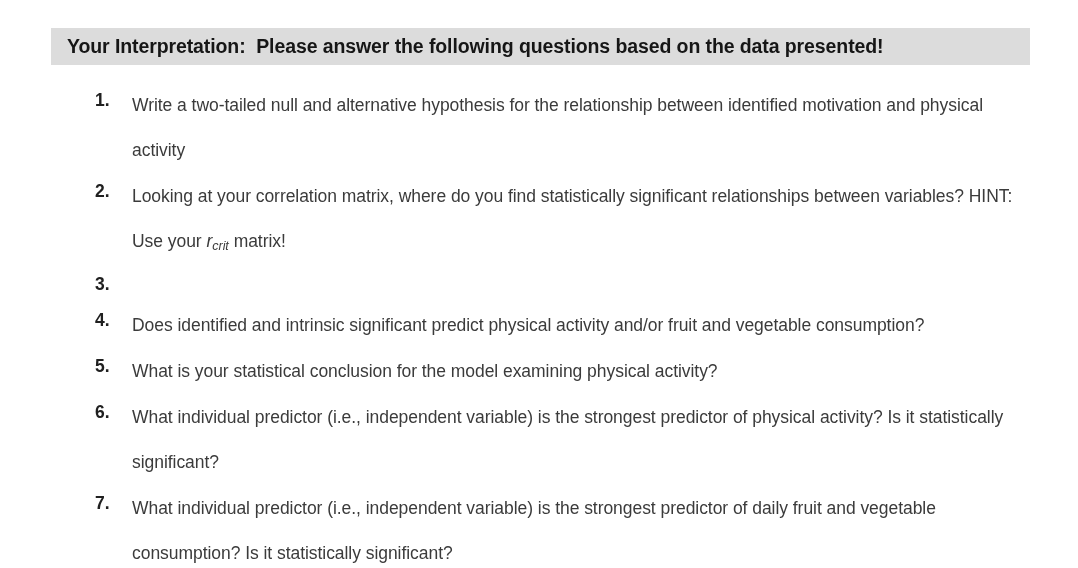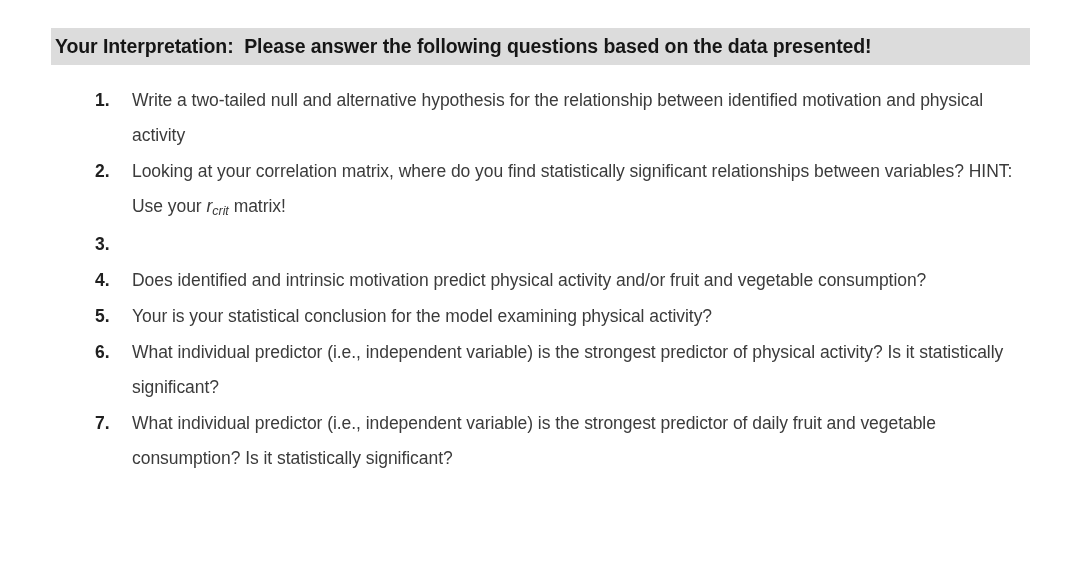--- a/index.html
+++ b/index.html
@@ -30,21 +30,21 @@
     height: 37px;
     background: #dcdcdc;
     display: flex;
     align-items: center;
   }
   .header-title {
     font-size: 19.5px;
     font-weight: bold;
     color: #161616;
     letter-spacing: -0.1px;
-    padding-left: 4px;
+    padding-left: 16px;
     white-space: pre;
   }
 
   
   .question-list {
     position: absolute;
     left: 0;
     top: 83px;
     width: 1078px;
     list-style: none;
@@ -67,21 +67,21 @@
     line-height: 35px;
     text-align: left;
     white-space: pre;
   }
   .question-text {
     flex: 1 1 auto;
     max-width: 890px;
     font-size: 17.5px;
     font-weight: normal;
     color: #3b3b3b;
-    line-height: 35px;
+    line-height: 45px;
     letter-spacing: -0.05px;
     padding-right: 40px;
   }
   .var-italic {
     font-style: italic;
     margin-top: 44px;
   }
   .var-italic sub {
     font-style: italic;
     font-size: 0.72em;
@@ -110,26 +110,26 @@
       <span class="question-number">2.</span>
       <span class="question-text"><span>Looking at your correlation matrix, where do you find statistically significant relationships between variables? HINT:  Use your </span><span class="var-italic"><span>r</span><sub>crit</sub></span><span> matrix!</span></span>
     </li>
 
     <li class="question-item">
       <span class="question-number">3.</span>
     </li>
 
     <li class="question-item">
       <span class="question-number">4.</span>
-      <span class="question-text">Does identified and intrinsic motivation predict physical activity and/or fruit and vegetable consumption?</span>
+      <span class="question-text">Does identified and intrinsic significant predict physical activity and/or fruit and vegetable consumption?</span>
     </li>
 
     <li class="question-item">
       <span class="question-number">5.</span>
-      <span class="question-text">Your is your statistical conclusion for the model examining physical activity?</span>
+      <span class="question-text">What is your statistical conclusion for the model examining physical activity?</span>
     </li>
 
     <li class="question-item">
       <span class="question-number">6.</span>
       <span class="question-text">What individual predictor (i.e., independent variable) is the strongest predictor of physical activity? Is it statistically significant?</span>
     </li>
 
     <li class="question-item">
       <span class="question-number">7.</span>
       <span class="question-text">What individual predictor (i.e., independent variable) is the strongest predictor of daily fruit and vegetable consumption? Is it statistically significant?</span>

